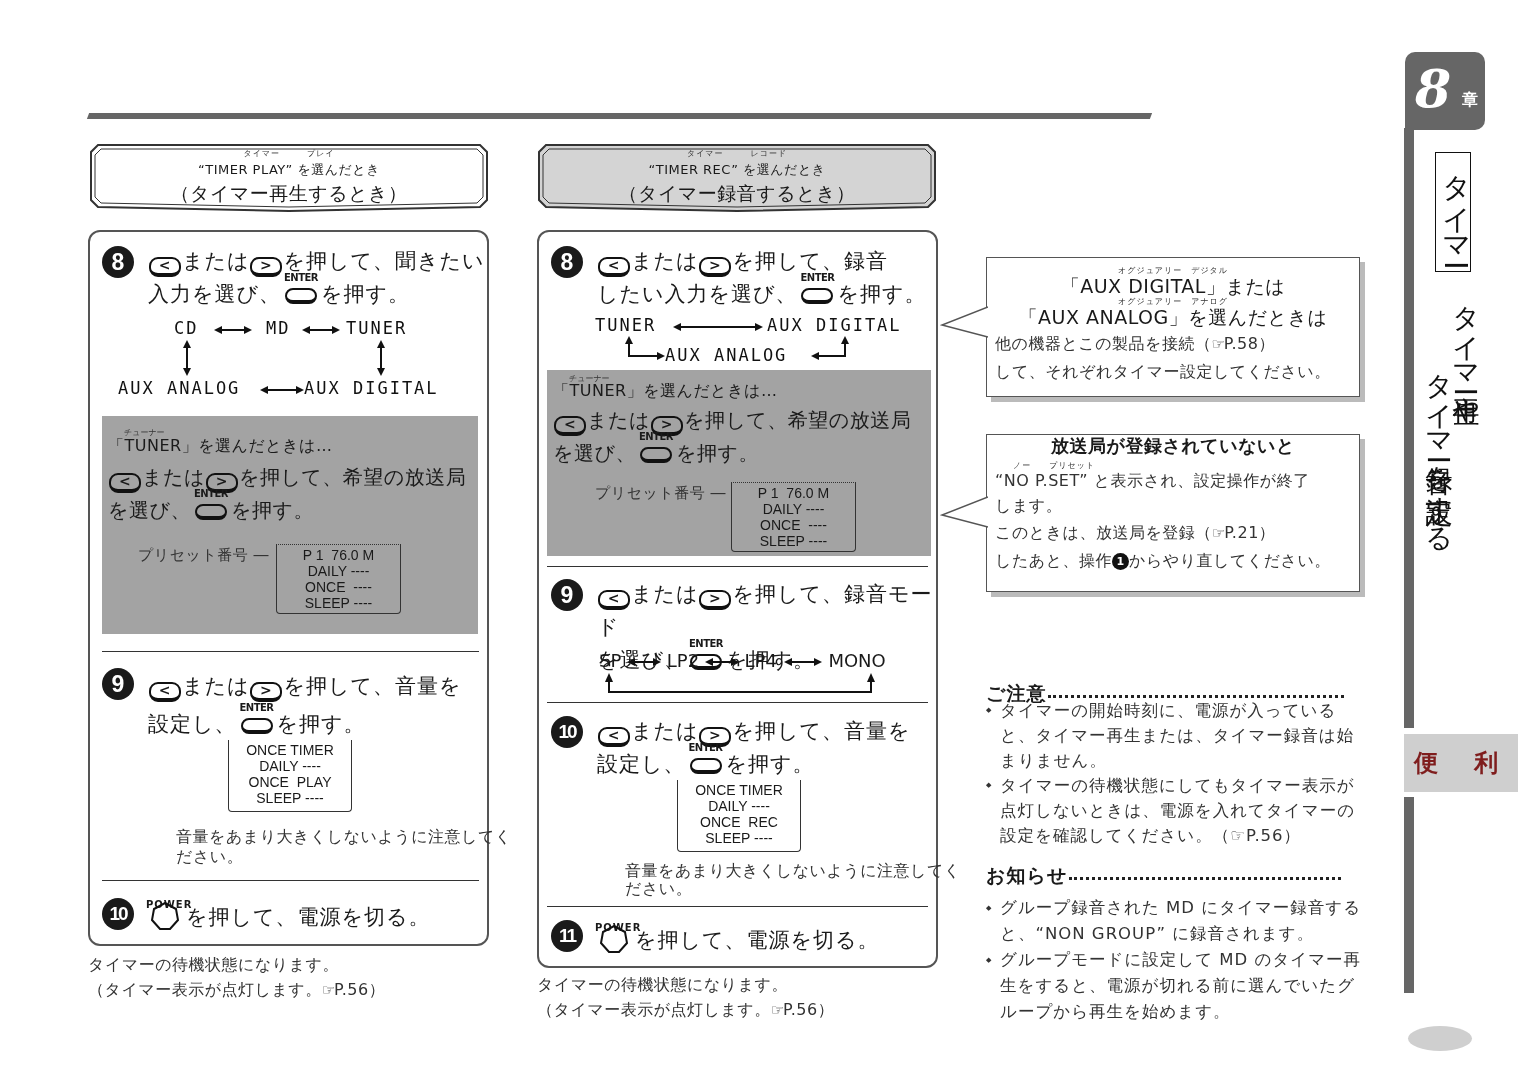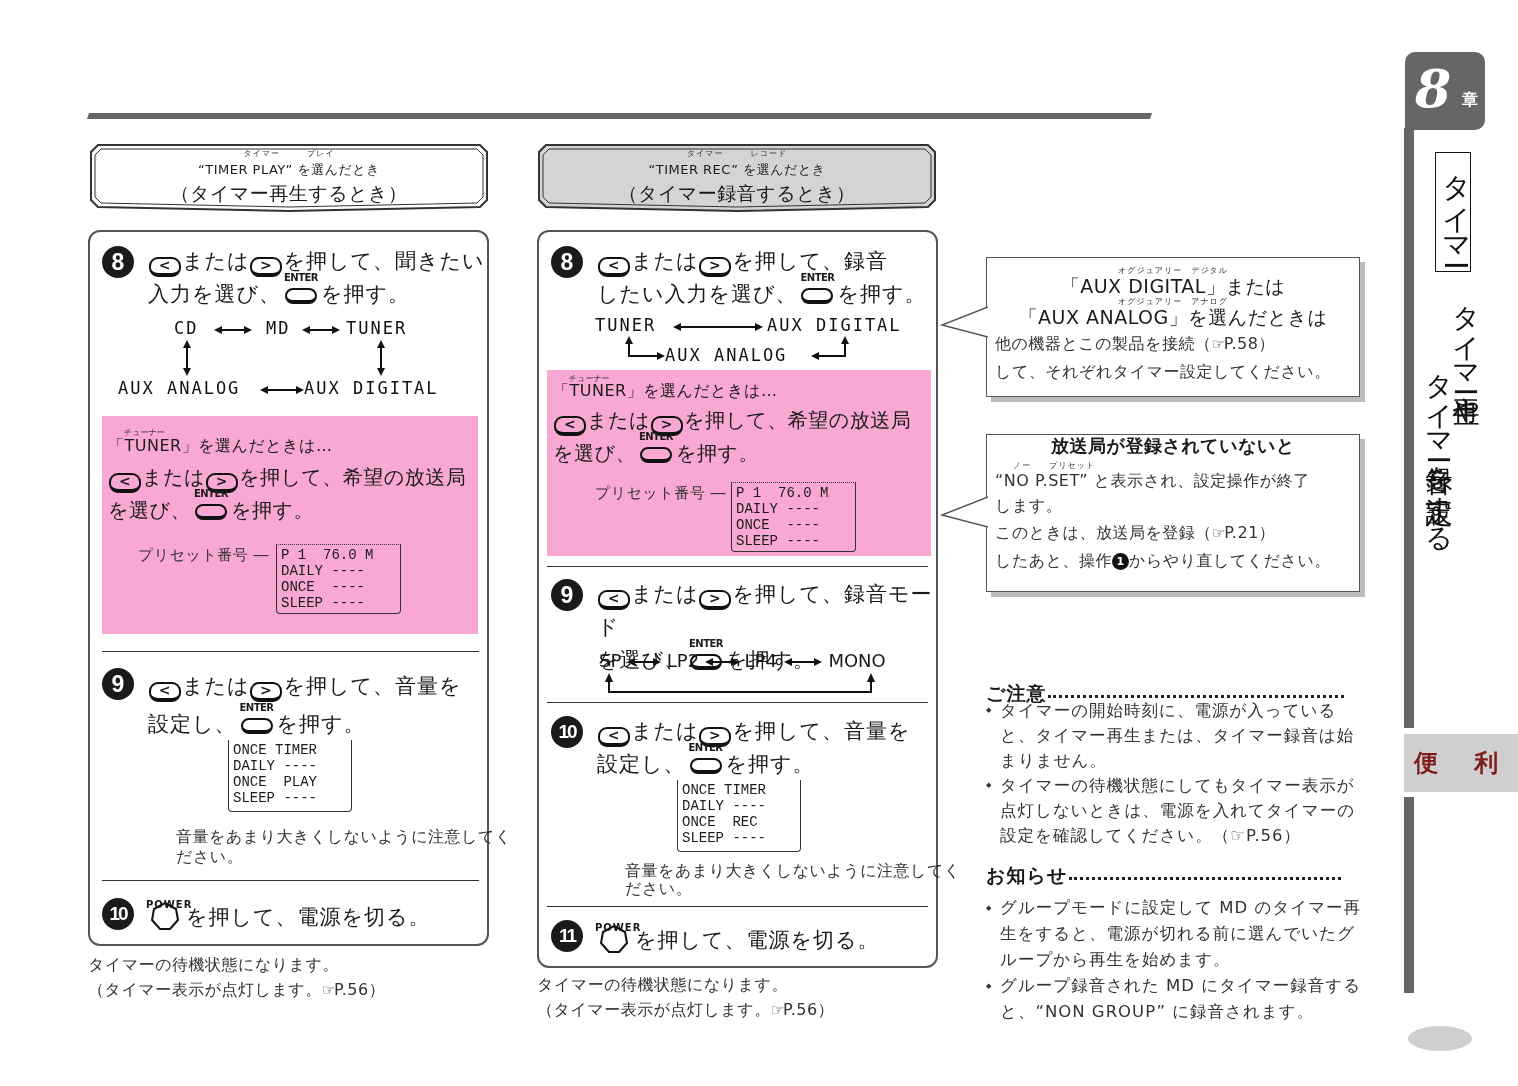--- a/index.html
+++ b/index.html
@@ -30,26 +30,26 @@
   .flow { position: absolute; font-family: "DejaVu Sans Mono", "Liberation Mono", monospace; font-size: 17px; letter-spacing: 2px; color: #111; }
   .arrow-h { position: absolute; height: 2px; background: #111; }
   .arrow-h::before, .arrow-h::after { content: ""; position: absolute; top: -3px; border-top: 4px solid transparent; border-bottom: 4px solid transparent; }
   .arrow-h::before { left: -2px; border-right: 8px solid #111; }
   .arrow-h::after { right: -2px; border-left: 8px solid #111; }
   .arrow-v { position: absolute; width: 2px; background: #111; }
   .arrow-v::before, .arrow-v::after { content: ""; position: absolute; left: -3px; border-left: 4px solid transparent; border-right: 4px solid transparent; }
   .arrow-v::before { top: -2px; border-bottom: 8px solid #111; }
   .arrow-v::after { bottom: -2px; border-top: 8px solid #111; }
 
-  .grey-box { position: absolute; background: #f9a8d4; }
+  .grey-box { position: absolute; background: #a3a3a3; }
   .tuner-head { position: absolute; font-size: 16px; letter-spacing: 0.5px; }
   .tuner-ruby { position: absolute; font-size: 8px; color: #333; }
   .tuner-main { position: absolute; font-size: 20px; line-height: 33px; font-weight: 500; letter-spacing: 0.5px; }
   .preset-label { position: absolute; font-size: 15px; color: #333; letter-spacing: 0.5px; }
-  .lcd { position: absolute; border: 1px solid #333; border-top: none; border-radius: 0 0 4px 4px; font-family: Liberation Mono, monospace; font-size: 14px; line-height: 16px; padding: 2px 4px; white-space: pre; background: transparent; }
+  .lcd { position: absolute; border: 1px solid #333; border-top: none; border-radius: 0 0 4px 4px; font-family: Liberation Sans, sans-serif; font-size: 14px; line-height: 16px; padding: 2px 4px; white-space: pre; background: transparent; text-align: center; }
   .note { position: absolute; font-size: 16px; line-height: 20px; color: #333; letter-spacing: 0.5px; margin-left: 28px; }
   .power { display: inline-block; position: relative; width: 34px; height: 40px; vertical-align: -8px; margin-right: 4px; }
   .power .lbl { position: absolute; top: -4px; left: -2px; font-size: 10px; font-weight: bold; }
   .power svg { position: absolute; left: 3px; top: 10px; }
   .after { position: absolute; font-size: 16px; line-height: 25px; color: #333; letter-spacing: 0.5px; }
   .hand { font-weight: bold; font-size: 15px; letter-spacing: -1px; }
 
   
   .callout { position: absolute; border: 1.5px solid #555; background: #fff; box-shadow: 5px 5px 0 #bbb; }
   .callout-tail { position: absolute; }
@@ -258,22 +258,22 @@
 </svg>
 
 <div class="sec-title" style="left:986px; top:681px;"><span>ご注意</span><span class="sec-dots"></span></div>
 <div class="bullets" style="left:986px; top:698px; width:384px;">
   <div class="item">タイマーの開始時刻に、電源が入っていると、タイマー再生または、タイマー録音は始まりません。</div>
   <div class="item">タイマーの待機状態にしてもタイマー表示が点灯しないときは、電源を入れてタイマーの設定を確認してください。（☞P.56）</div>
 </div>
 
 <div class="sec-title" style="left:986px; top:863px;"><span>お知らせ</span><span class="sec-dots" style="width:272px;"></span></div>
 <div class="bullets" style="left:986px; top:895px; width:384px; line-height:26px;">
+  <div class="item">グループ録音された MD にタイマー録音すると、“NON GROUP” に録音されます。</div>
   <div class="item">グループモードに設定して MD のタイマー再生をすると、電源が切れる前に選んでいたグループから再生を始めます。</div>
-  <div class="item">グループ録音された MD にタイマー録音すると、“NON GROUP” に録音されます。</div>
 </div>
 
 <div class="chap-tab">
   <span class="chap-num">8</span>
   <span class="chap-sfx">章</span>
 </div>
 <div class="side-bar" style="top:128px; height:600px;"></div>
 <div class="vbox">
   <div class="vtext" style="left:1px; top:2px; font-size:28px;">タイマー</div>
 </div>

